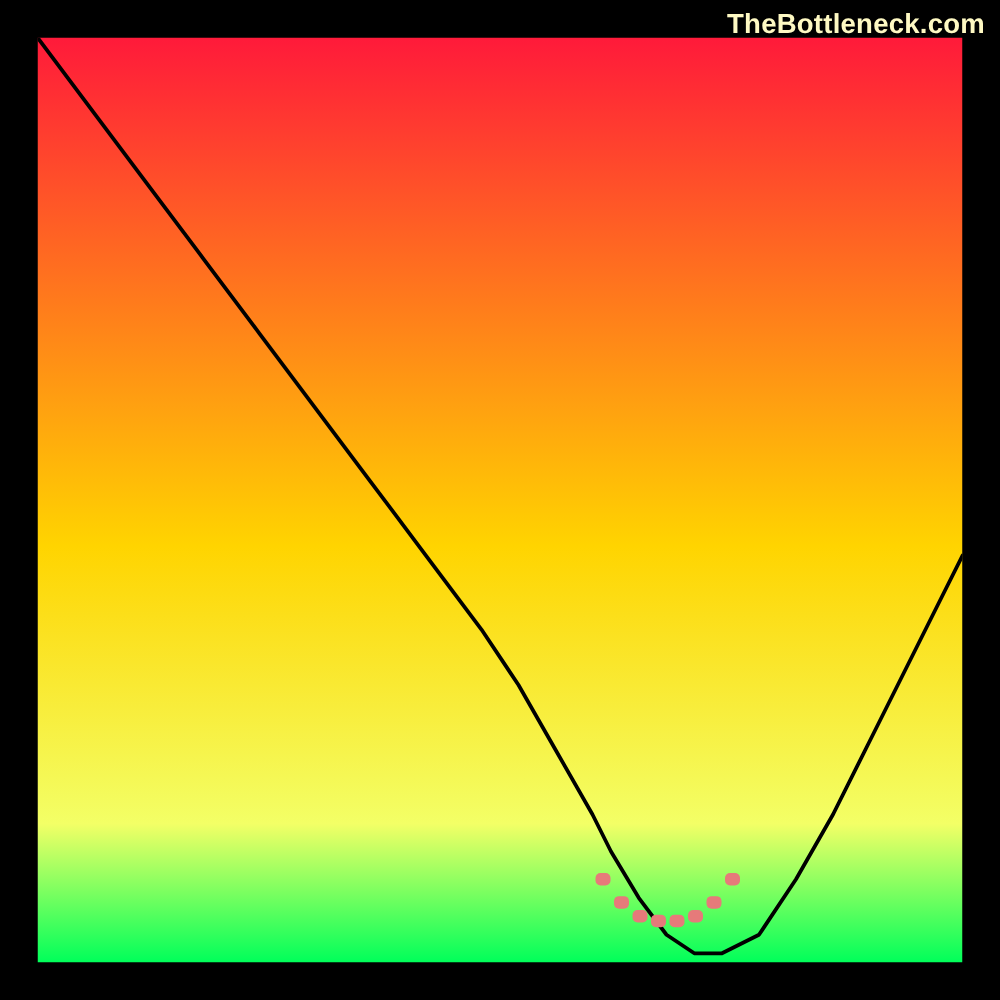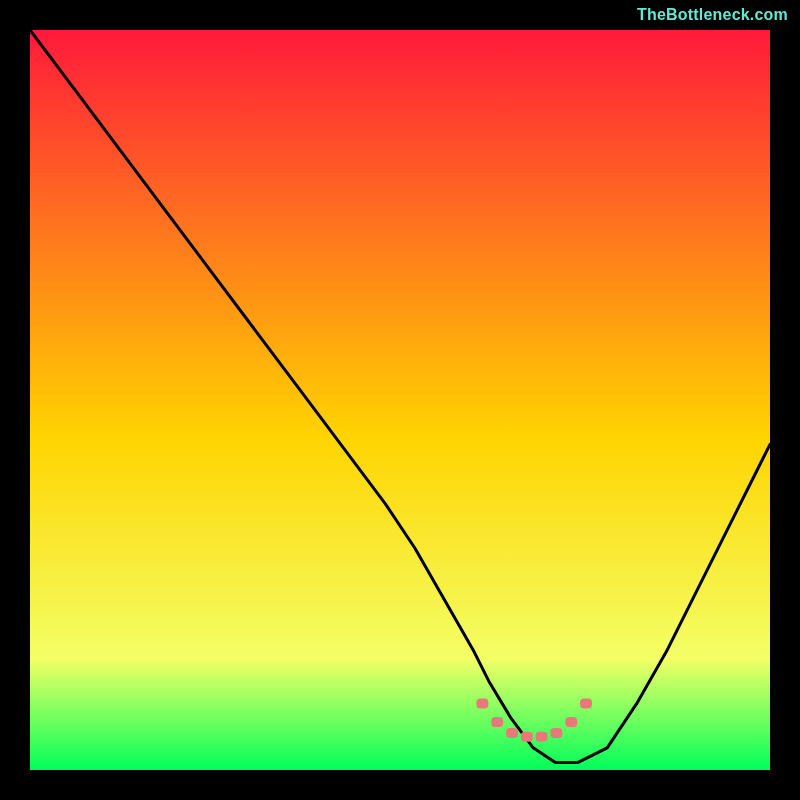--- a/index.html
+++ b/index.html
@@ -14,22 +14,22 @@
   .outer {
     position: relative;
     width: 800px;
     height: 800px;
     background: #000;
   }
   .watermark {
     position: absolute;
     top: 6px;
     right: 12px;
-    color: #5eead4;
-    font-size: 16px;
+    color: #fef9c3;
+    font-size: 22px;
     font-weight: bold;
     letter-spacing: 0.2px;
     user-select: none;
   }
   .plot-wrap {
     position: absolute;
     left: 30px;
     top: 30px;
     width: 740px;
     height: 740px;

